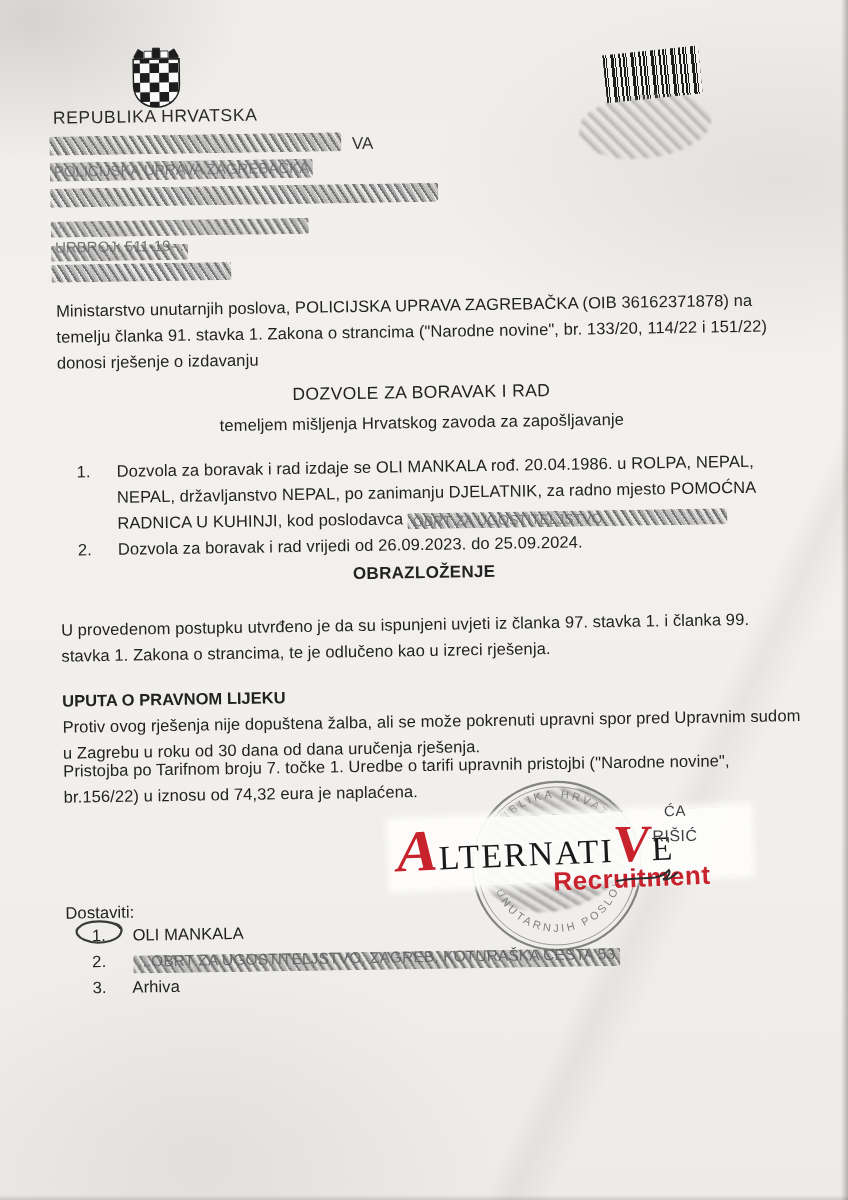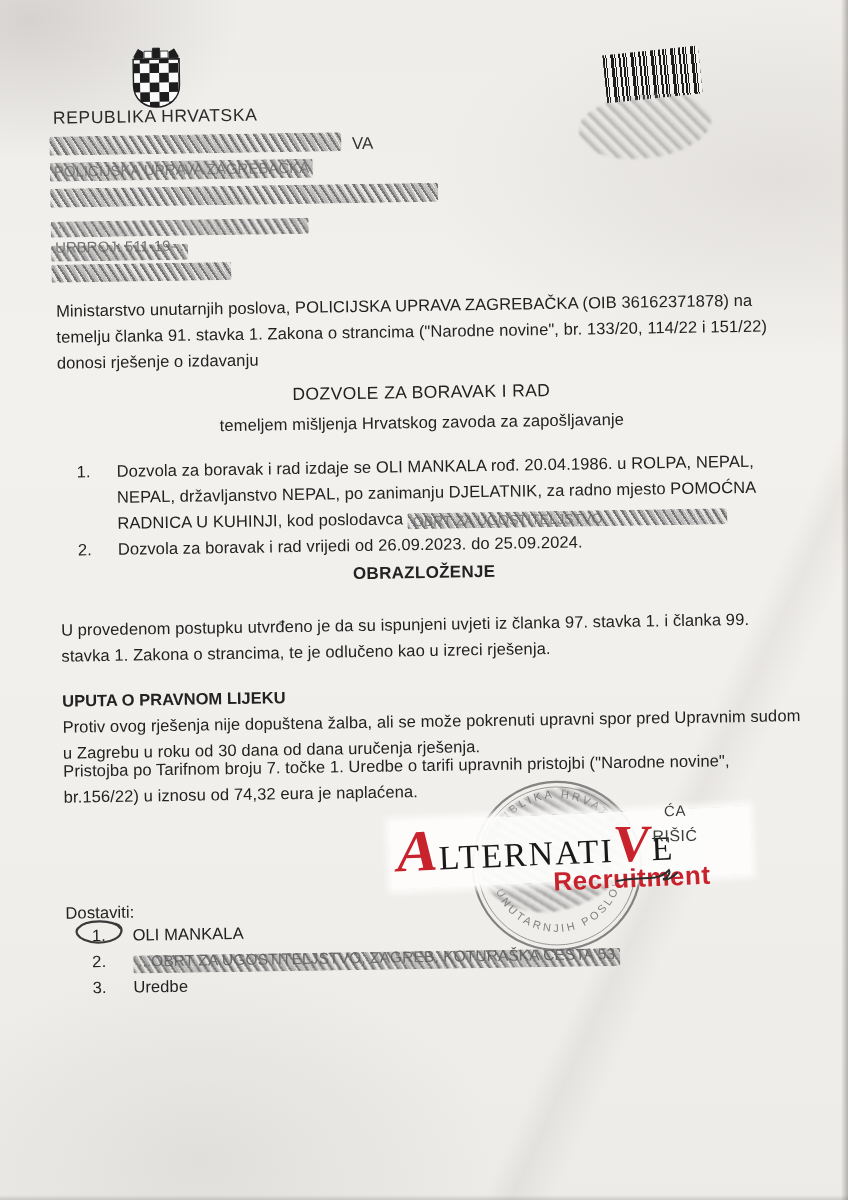--- a/index.html
+++ b/index.html
@@ -211,21 +211,21 @@
         <svg width="62" height="34" viewBox="0 0 62 34" style="position:absolute;left:-22px;top:-6px;">
           <path d="M50 12 C46 4 16 2 8 12 C2 20 20 30 40 25 C52 22 56 12 46 8" fill="none" stroke="#3a3a3a" stroke-width="2.2" stroke-linecap="round"></path>
         </svg>
       </div>
       <div>
         <span class="num-col">2.</span>
         <span class="redact low" style="height:20px;padding:0 5px;"><span class="ghost" style="font-size:15.5px;color:#4a4a4a;">...OBRT ZA UGOSTITELJSTVO, ZAGREB, KOTURAŠKA CESTA 53</span></span>
       </div>
       <div>
         <span class="num-col">3.</span>
-        <span>Uredbe</span>
+        <span>Arhiva</span>
       </div>
     </div>
 
   </div>
 
   <div class="paper-edge-right"></div>
   <div class="paper-edge-bottom"></div>
 </div>
 
 </body></html>

